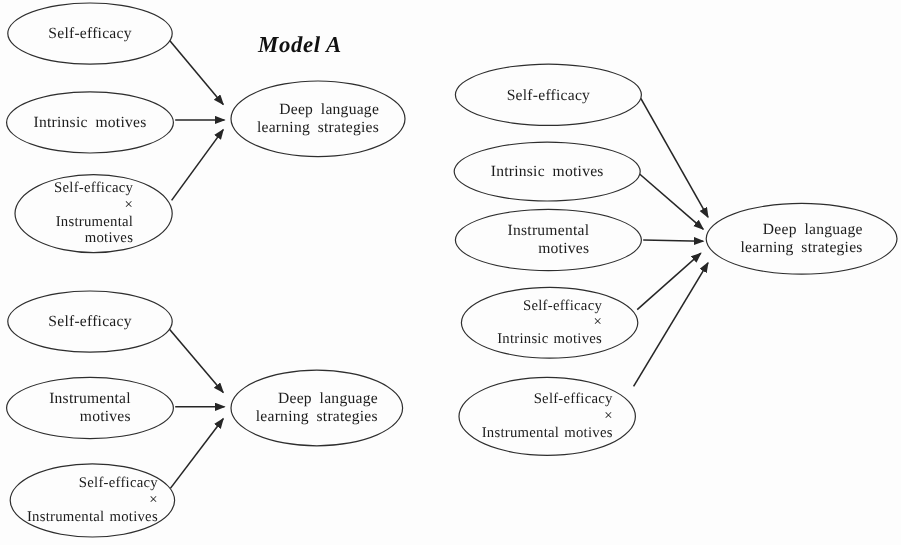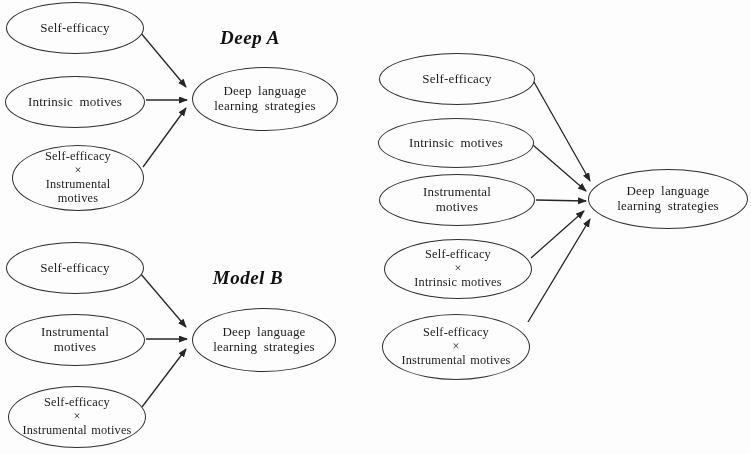--- a/index.html
+++ b/index.html
@@ -21,21 +21,21 @@
     pointer-events: none;
   }
   .node {
     position: absolute;
     border: 1.4px solid #2e2e2e;
     border-radius: 50%;
     background: #fdfdfd;
     display: flex;
     align-items: center;
     justify-content: center;
-    text-align: center;
+    text-align: right;
     box-sizing: border-box;
   }
   .node .label {
     white-space: pre-line;
     font-size: 13px;
     line-height: 1.12;
     color: #1c1c1c;
     word-spacing: 3px;
     letter-spacing: 0.2px;
     padding: 0 6px;
@@ -75,21 +75,21 @@
     <line x1="146" y1="339" x2="187" y2="339" stroke="#262626" stroke-width="1.3" marker-end="url(#ah)"></line>
     <line x1="142" y1="407" x2="186" y2="349" stroke="#262626" stroke-width="1.3" marker-end="url(#ah)"></line>
 
     <line x1="534" y1="82" x2="590" y2="181" stroke="#262626" stroke-width="1.3" marker-end="url(#ah)"></line>
     <line x1="533" y1="145" x2="586" y2="191" stroke="#262626" stroke-width="1.3" marker-end="url(#ah)"></line>
     <line x1="536" y1="200" x2="586" y2="201" stroke="#262626" stroke-width="1.3" marker-end="url(#ah)"></line>
     <line x1="531" y1="258" x2="584" y2="211" stroke="#262626" stroke-width="1.3" marker-end="url(#ah)"></line>
     <line x1="528" y1="322" x2="590" y2="219" stroke="#262626" stroke-width="1.3" marker-end="url(#ah)"></line>
   </svg>
 
-  <div class="model-title" style="left:250px; top:27px;">Deep A</div>
+  <div class="model-title" style="left:250px; top:27px;">Model A</div>
 
   <div class="node" style="left:6px; top:2px; width:138px; height:52px;">
     <span class="label">Self-efficacy</span>
   </div>
 
   <div class="node" style="left:5px; top:76px; width:140px; height:52px;">
     <span class="label">Intrinsic motives</span>
   </div>
 
   <div class="node small" style="left:12px; top:145px; width:132px; height:66px;">
@@ -97,21 +97,20 @@
 ×
 Instrumental
 motives</span>
   </div>
 
   <div class="node" style="left:192px; top:67px; width:146px; height:64px;">
     <span class="label">Deep language
 learning strategies</span>
   </div>
 
-  <div class="model-title" style="left:248px; top:267px;">Model B</div>
 
   <div class="node" style="left:6px; top:242px; width:138px; height:52px;">
     <span class="label">Self-efficacy</span>
   </div>
 
   <div class="node" style="left:5px; top:314px; width:140px; height:52px;">
     <span class="label">Instrumental
 motives</span>
   </div>
 

